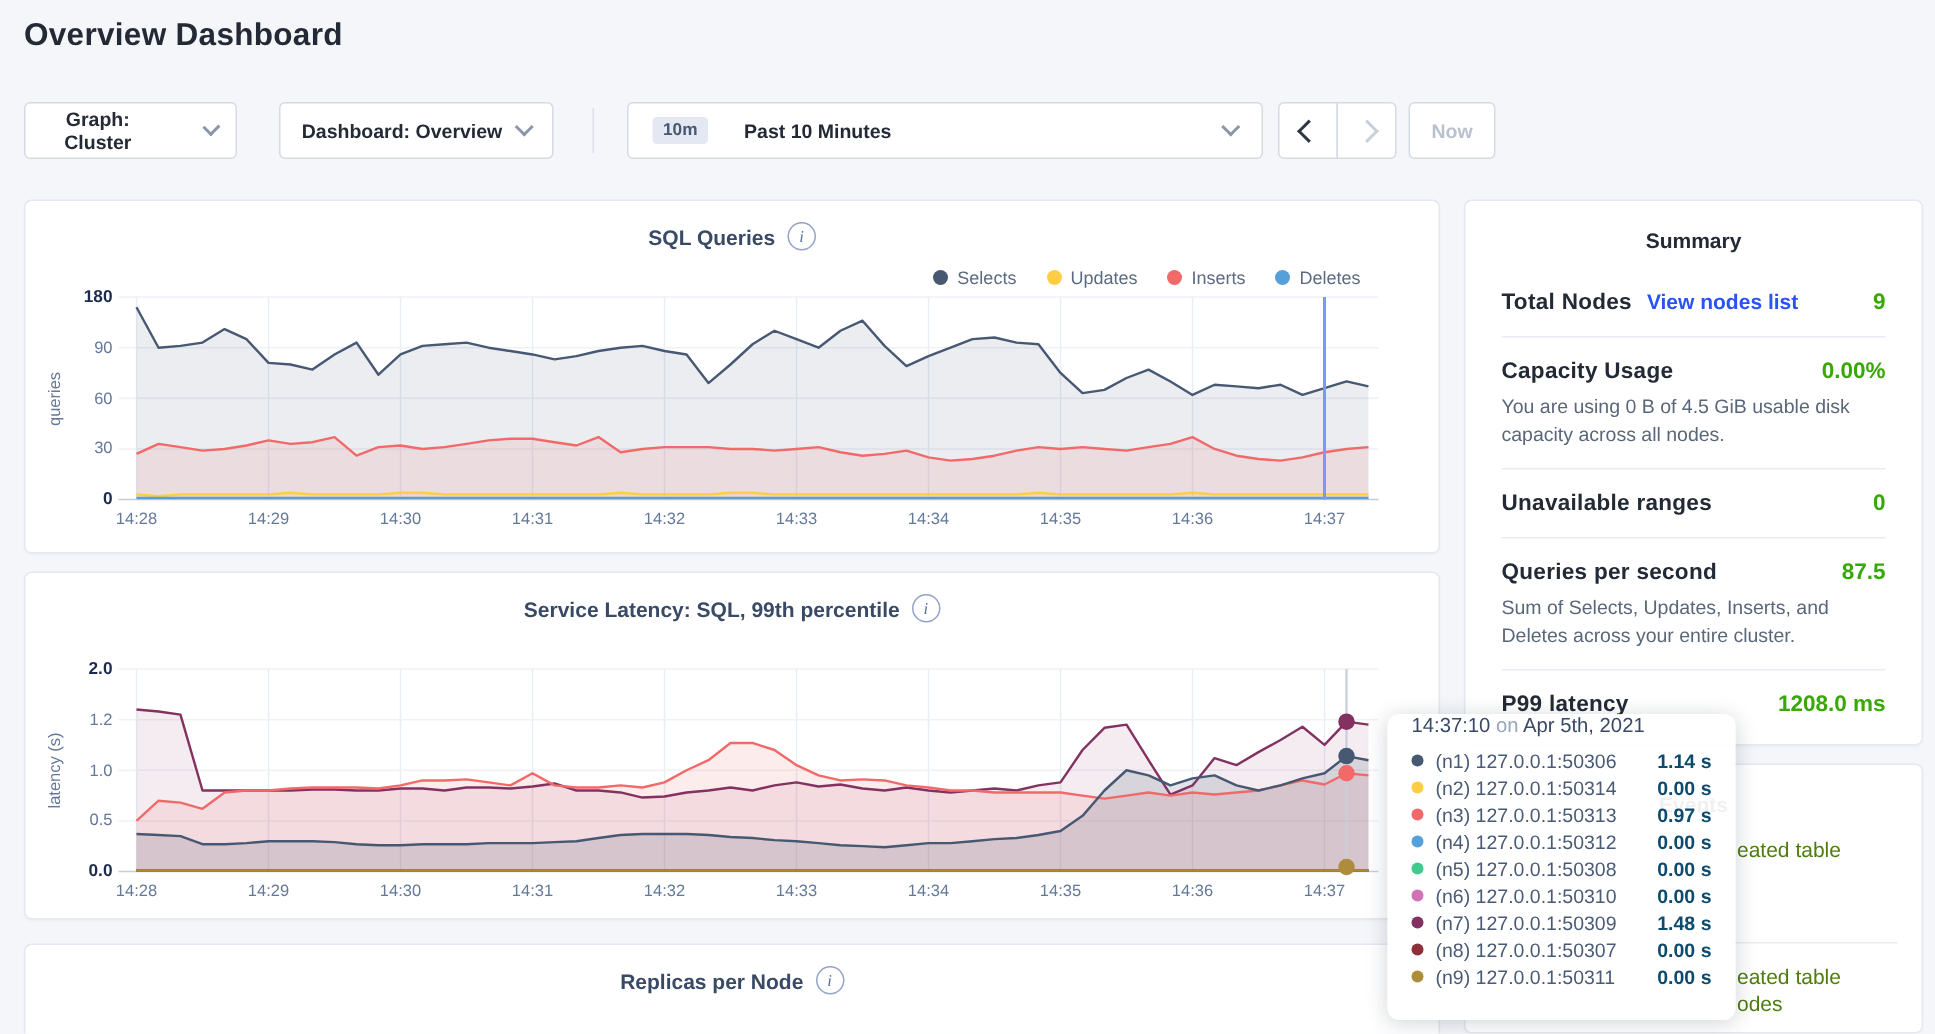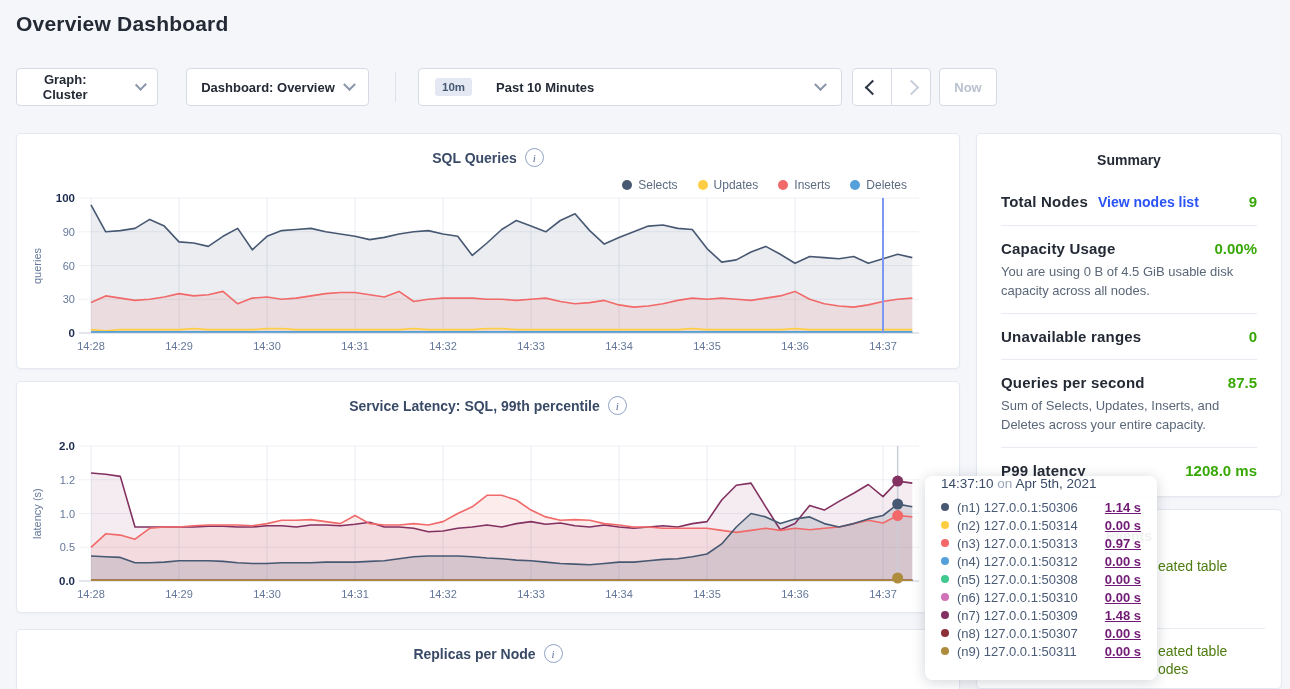--- a/index.html
+++ b/index.html
@@ -78,21 +78,21 @@
   #tooltip{
     position:absolute;left:925px;top:476px;width:232px;min-height:204px;z-index:20;
     background:rgba(255,255,255,0.93);border-radius:8px;box-shadow:0 2px 14px rgba(30,40,60,.2);
     padding:0 16px;box-sizing:border-box;font-size:13px;
   }
   .tt-head{font-size:13.5px;color:#394a66;margin-bottom:7px;}
   .tt-on{color:#9aa6bc;}
   .tt-row{display:flex;align-items:center;height:18px;gap:8px;color:#4a5b76;}
   .tt-dot{width:8px;height:8px;border-radius:50%;flex:none;}
   .tt-node{width:148px;white-space:nowrap;}
-  .tt-val{font-weight:700;color:#701a75;white-space:nowrap;text-decoration:underline;}
+  .tt-val{font-weight:700;color:#0c4a6e;white-space:nowrap;}
 </style>
 </head>
 <body>
 
 <div class="page">
 
   <h1 class="page-title">Overview Dashboard</h1>
 
   <button class="btn" id="btn-graph">
     <span>Graph: Cluster</span>
@@ -138,21 +138,21 @@
           <span class="ldot" style="background: rgb(85, 160, 219);"></span>
           <span>Deletes</span>
         </span>
       </div>
     <div class="ylab">queries</div>
     <div class="yticks">
         <div class="edge" style="top: 128px;">0</div>
         <div style="top: 94.25px;">30</div>
         <div style="top: 60.5px;">60</div>
         <div style="top: 26.75px;">90</div>
-        <div class="edge" style="top: -7px;">100</div>
+        <div class="edge" style="top: -7px;">180</div>
       </div>
     <svg class="plot" viewBox="0 0 840 135">
         <line x1="12" x2="12" y1="0" y2="135" stroke="#e8ecf3" stroke-width="1"></line>
         <line x1="100" x2="100" y1="0" y2="135" stroke="#e8ecf3" stroke-width="1"></line>
         <line x1="188" x2="188" y1="0" y2="135" stroke="#e8ecf3" stroke-width="1"></line>
         <line x1="276" x2="276" y1="0" y2="135" stroke="#e8ecf3" stroke-width="1"></line>
         <line x1="364" x2="364" y1="0" y2="135" stroke="#e8ecf3" stroke-width="1"></line>
         <line x1="452" x2="452" y1="0" y2="135" stroke="#e8ecf3" stroke-width="1"></line>
         <line x1="540" x2="540" y1="0" y2="135" stroke="#e8ecf3" stroke-width="1"></line>
         <line x1="628" x2="628" y1="0" y2="135" stroke="#e8ecf3" stroke-width="1"></line>
@@ -275,21 +275,21 @@
     <div class="sum-row">
       <span class="sum-label">Unavailable ranges</span>
       <span class="sum-val">0</span>
     </div>
     <hr class="sum-div">
 
     <div class="sum-row">
       <span class="sum-label">Queries per second</span>
       <span class="sum-val">87.5</span>
     </div>
-    <div class="sum-desc">Sum of Selects, Updates, Inserts, and Deletes across your entire capacity.</div>
+    <div class="sum-desc">Sum of Selects, Updates, Inserts, and Deletes across your entire cluster.</div>
     <hr class="sum-div">
 
     <div class="sum-row">
       <span class="sum-label">P99 latency</span>
       <span class="sum-val">1208.0 ms</span>
     </div>
   </aside>
 
   <aside class="card" id="events-card">
     <div class="ev-title">Events</div>

